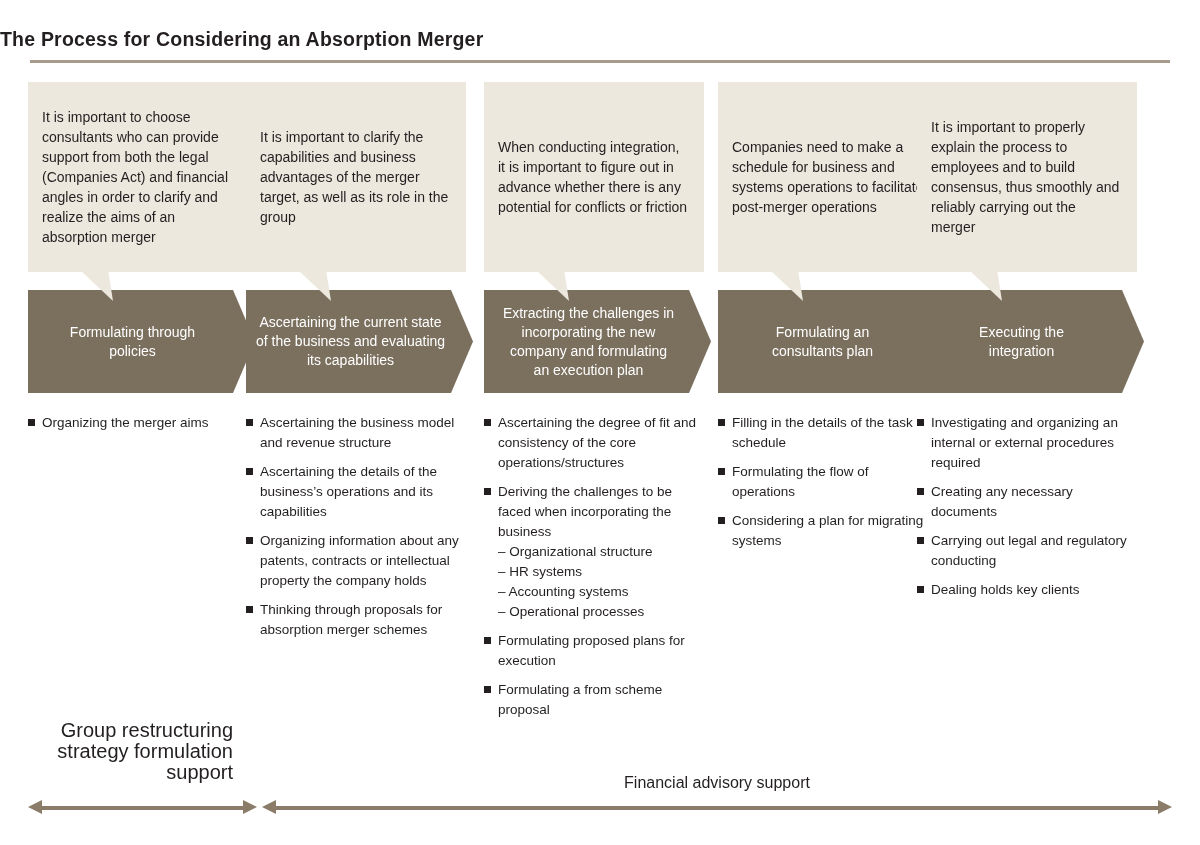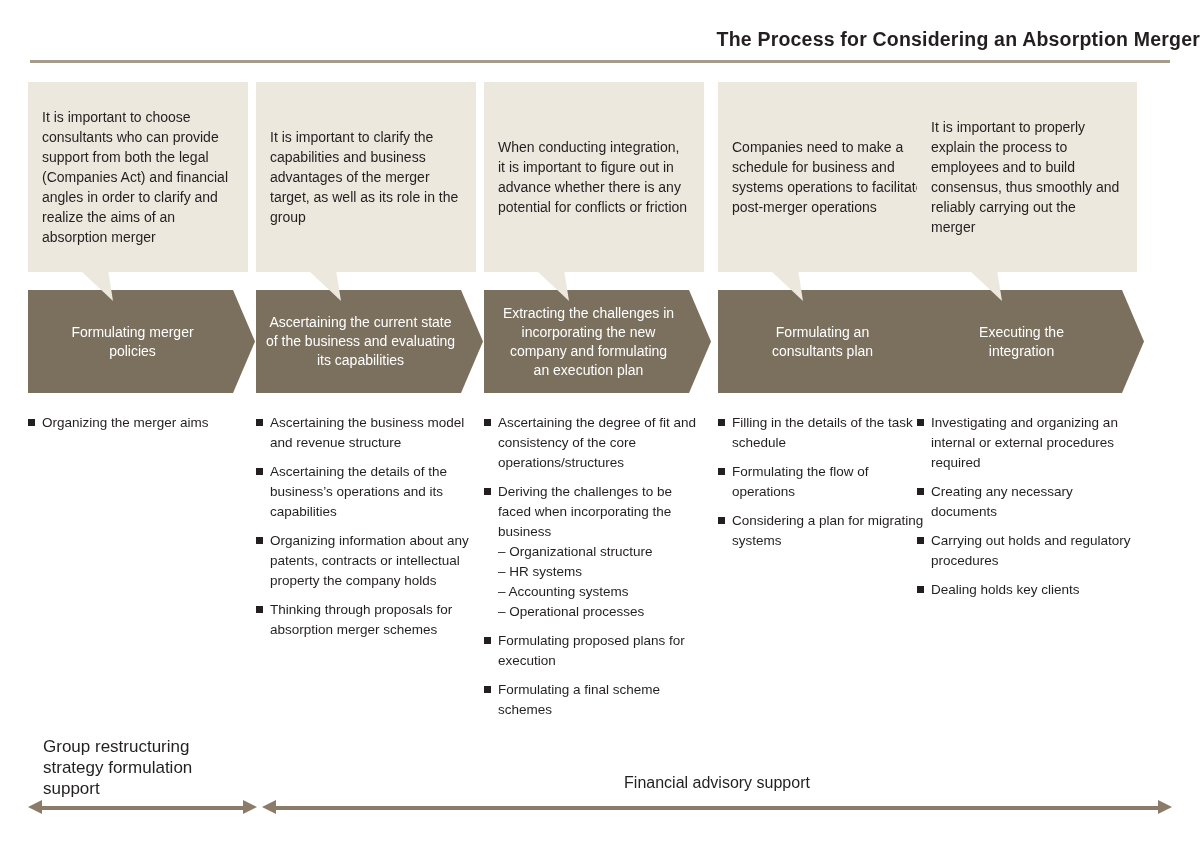--- a/index.html
+++ b/index.html
@@ -1,27 +1,27 @@
 <!DOCTYPE html>
 <html><head>
 <meta charset="utf-8">
 <style>
   html,body{margin:0;padding:0;background:#ffffff;}
   .page{
     position:relative;width:1200px;height:845px;background:#ffffff;
     font-family:"Liberation Sans", sans-serif;color:#231f20;overflow:hidden;
   }
   .title{
-    position:absolute;top:28px;left:0;width:1200px;text-align:right;
+    position:absolute;top:28px;left:0;width:1200px;text-align:left;
     font-size:19.5px;font-weight:bold;letter-spacing:0.2px;
   }
   .rule{position:absolute;top:60px;left:30px;width:1140px;height:3px;background:#a69c8c;}
 
   .col{position:absolute;top:0;width:220px;height:845px;}
-  .c1{left:28px;} .c2{left:256px;} .c3{left:484px;} .c4{left:718px;} .c5{left:917px;}
+  .c1{left:28px;} .c2{left:246px;} .c3{left:484px;} .c4{left:718px;} .c5{left:917px;}
 
   .bubble{
     position:absolute;top:82px;left:0;width:220px;height:190px;background:#ece8de;
     display:flex;align-items:center;
   }
   .bubble-text{
     padding-left:14px;max-width:192px;font-size:14px;line-height:20px;
   }
   .tail{
     position:absolute;top:270px;left:52px;width:33px;height:31px;background:#ece8de;
@@ -40,22 +40,22 @@
   .c3 .banner-text{max-width:175px;}
   .c4 .banner-text{max-width:150px;}
   .c5 .banner-text{max-width:120px;}
 
   .bullets{position:absolute;top:413px;left:0;width:214px;}
   .bullet{display:flex;margin-bottom:9px;}
   .marker{flex:0 0 7px;width:7px;height:7px;background:#231f20;margin-top:6px;margin-right:7px;}
   .btext{flex:1;font-size:13.5px;line-height:20px;}
 
   .footer-label-left{
-    position:absolute;top:736px;left:43px;width:190px;text-align:left;
-    font-size:17px;line-height:21px;
+    position:absolute;top:720px;left:43px;width:190px;text-align:right;
+    font-size:20px;line-height:21px;
   }
   .footer-label-right{
     position:absolute;top:774px;left:262px;width:910px;text-align:center;font-size:16px;
   }
   .span-arrow{position:absolute;top:800px;height:15px;}
   .sa-left{left:28px;width:229px;}
   .sa-right{left:262px;width:910px;}
   .span-arrow .line{position:absolute;left:10px;right:10px;top:5.5px;height:4px;background:#8a7c68;}
   .span-arrow .head-l{
     position:absolute;left:0;top:0;width:0;height:0;
@@ -73,21 +73,21 @@
 
   <div class="title">The Process for Considering an Absorption Merger</div>
   <div class="rule"></div>
 
   <div class="col c1">
     <div class="bubble">
       <div class="bubble-text">It is important to choose consultants who can provide support from both the legal (Companies Act) and financial angles in order to clarify and realize the aims of an absorption merger</div>
     </div>
     <div class="tail"></div>
     <div class="banner">
-      <div class="banner-text">Formulating merger policies</div>
+      <div class="banner-text">Formulating through policies</div>
     </div>
     <div class="bullets">
       <div class="bullet">
         <span class="marker"></span>
         <div class="btext">Organizing the merger aims</div>
       </div>
     </div>
   </div>
 
   <div class="col c2">
@@ -140,21 +140,21 @@
           <div>– Accounting systems</div>
           <div>– Operational processes</div>
         </div>
       </div>
       <div class="bullet">
         <span class="marker"></span>
         <div class="btext">Formulating proposed plans for execution</div>
       </div>
       <div class="bullet">
         <span class="marker"></span>
-        <div class="btext">Formulating a final scheme schemes</div>
+        <div class="btext">Formulating a from scheme proposal</div>
       </div>
     </div>
   </div>
 
   <div class="col c4">
     <div class="bubble">
       <div class="bubble-text">Companies need to make a schedule for business and systems operations to facilitate post-merger operations</div>
     </div>
     <div class="tail"></div>
     <div class="banner">
@@ -188,21 +188,21 @@
       <div class="bullet">
         <span class="marker"></span>
         <div class="btext">Investigating and organizing an internal or external procedures required</div>
       </div>
       <div class="bullet">
         <span class="marker"></span>
         <div class="btext">Creating any necessary documents</div>
       </div>
       <div class="bullet">
         <span class="marker"></span>
-        <div class="btext">Carrying out holds and regulatory procedures</div>
+        <div class="btext">Carrying out legal and regulatory conducting</div>
       </div>
       <div class="bullet">
         <span class="marker"></span>
         <div class="btext">Dealing holds key clients</div>
       </div>
     </div>
   </div>
 
   <div class="footer-label-left">Group restructuring strategy formulation support</div>
   <div class="footer-label-right">Financial advisory support</div>

